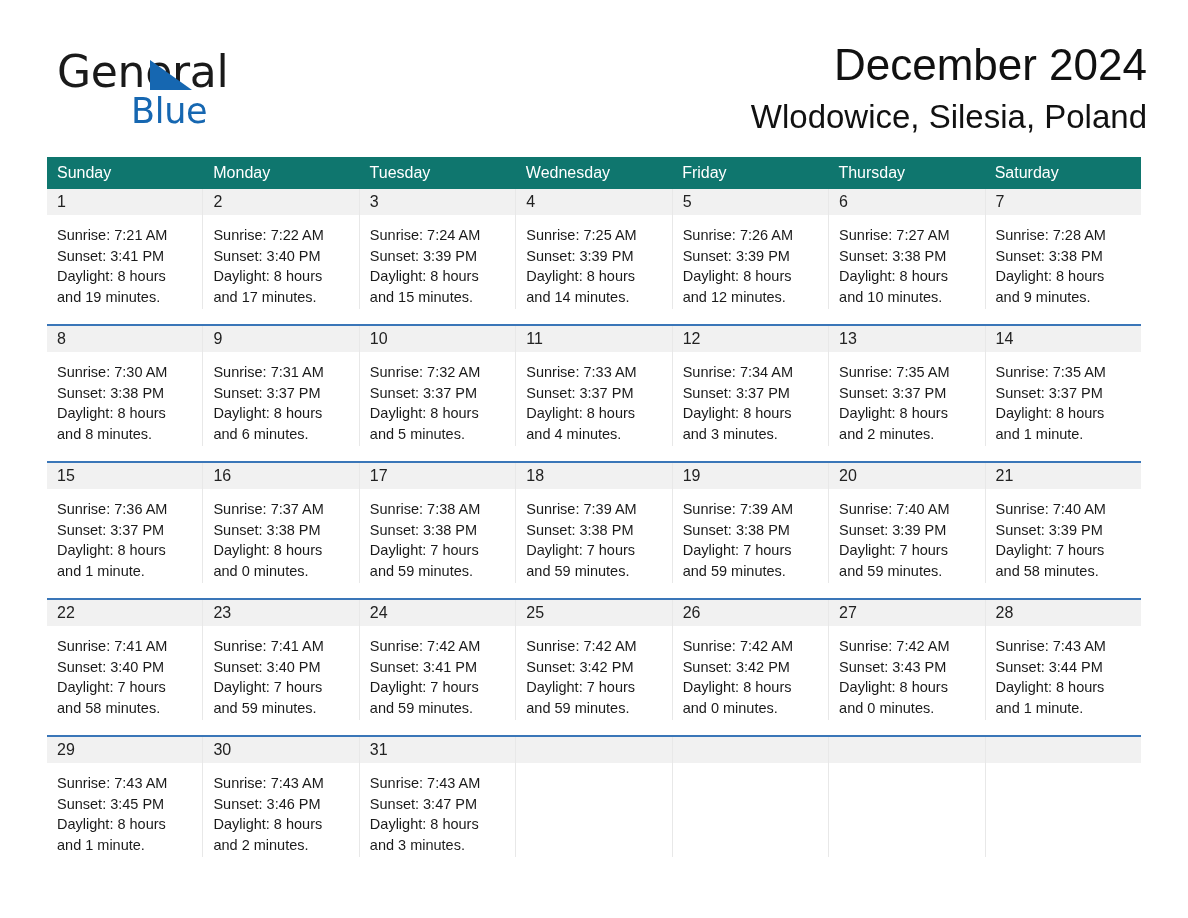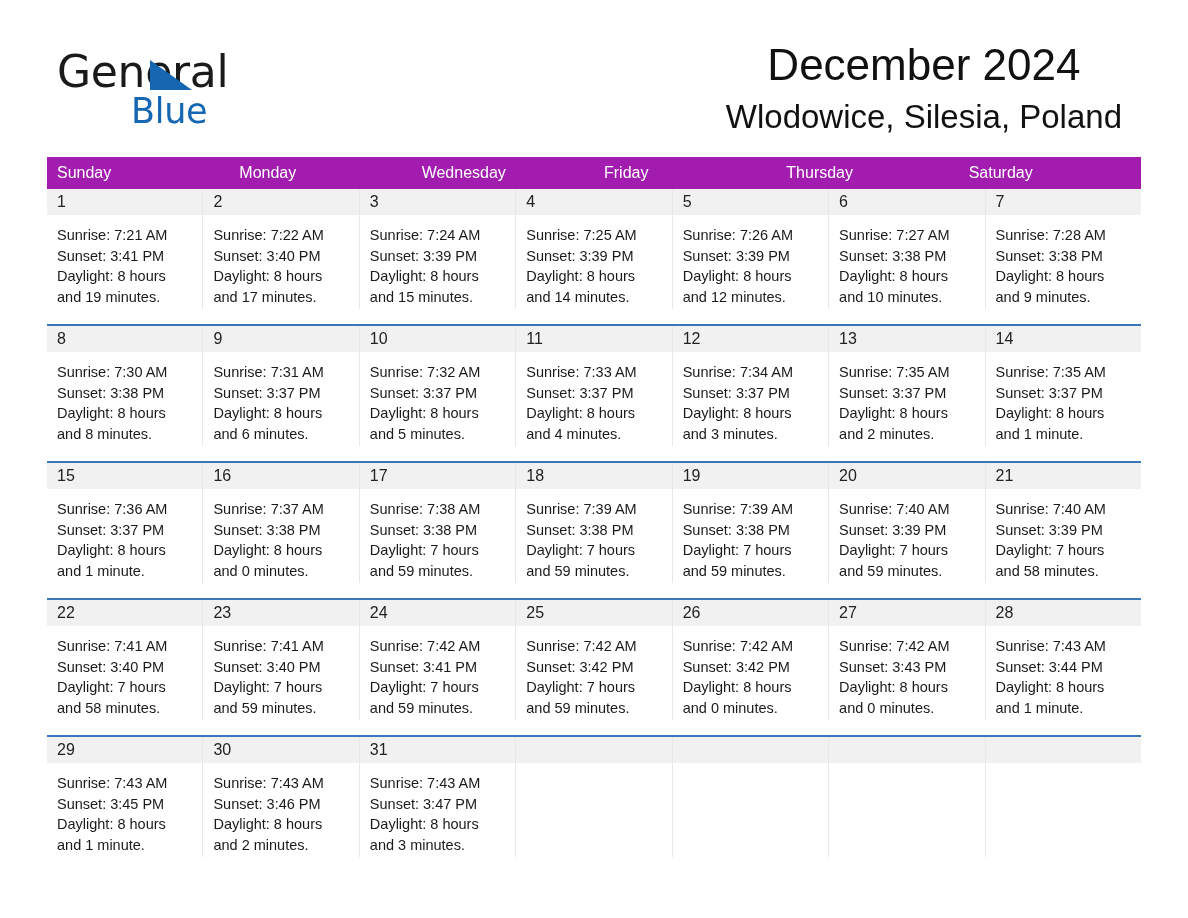--- a/index.html
+++ b/index.html
@@ -60,23 +60,23 @@
     top: 44px;
     font-size: 35px;
     letter-spacing: -0.3px;
     color: #1667b1;
     font-family: "DejaVu Sans", sans-serif;
     line-height: 1;
   }
 
   .title-block {
     position: absolute;
-    right: 66px;
+    right: 41px;
     top: 40px;
-    text-align: center;
+    text-align: right;
     margin-left: 8px;
   }
   .cal-title {
     font-size: 44px;
     font-weight: normal;
     color: #111111;
     line-height: 1.12;
     white-space: nowrap;
   }
   .cal-subtitle {
@@ -91,21 +91,21 @@
   
   .calendar {
     position: absolute;
     left: 47px;
     top: 157px;
     width: 1094px;
   }
 
   .weekday-row {
     display: flex;
-    background: #a21caf;
+    background: #0f766e;
   }
   .weekday {
     flex: 1 1 0;
     min-width: 0;
     box-sizing: border-box;
     padding: 6px 0 7px 10px;
     color: #ffffff;
     font-size: 16px;
     line-height: 1.2;
     white-space: nowrap;
@@ -177,20 +177,21 @@
       <div class="cal-subtitle">Wlodowice, Silesia, Poland</div>
     </div>
 
   </div>
 
   <div class="calendar">
 
     <div class="weekday-row">
       <div class="weekday">Sunday</div>
       <div class="weekday">Monday</div>
+      <div class="weekday">Tuesday</div>
       <div class="weekday">Wednesday</div>
       <div class="weekday">Friday</div>
       <div class="weekday">Thursday</div>
       <div class="weekday">Saturday</div>
     </div>
 
     <div class="week-row first">
       <div class="day-cell">
         <div class="day-num-band">1</div>
         <div class="day-body">

